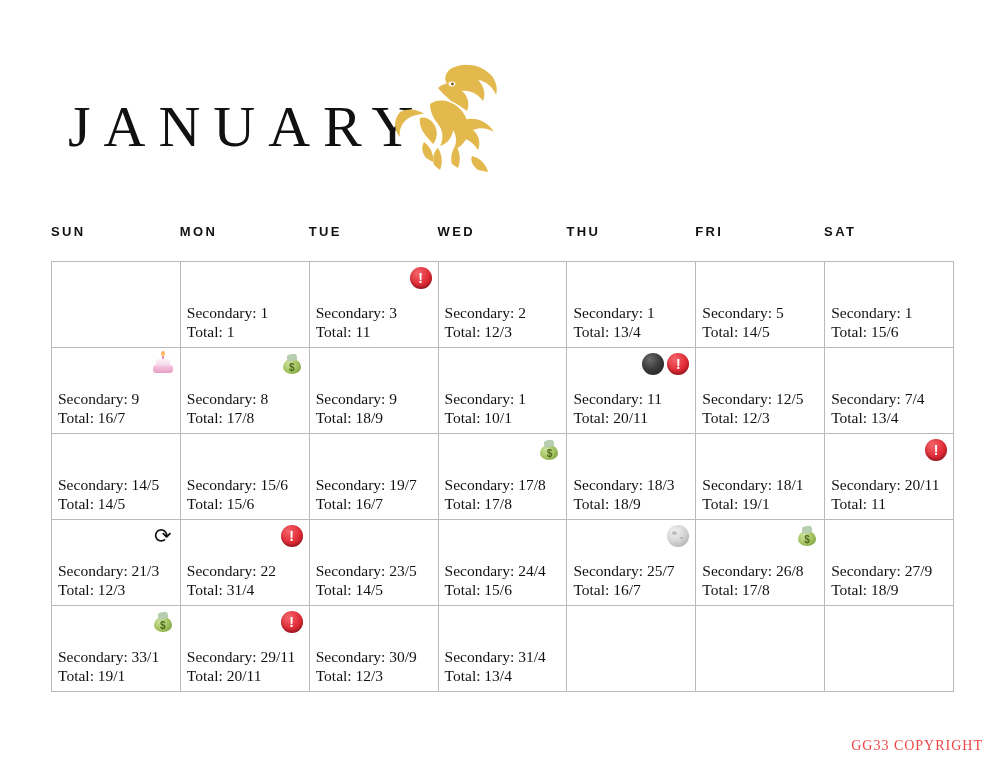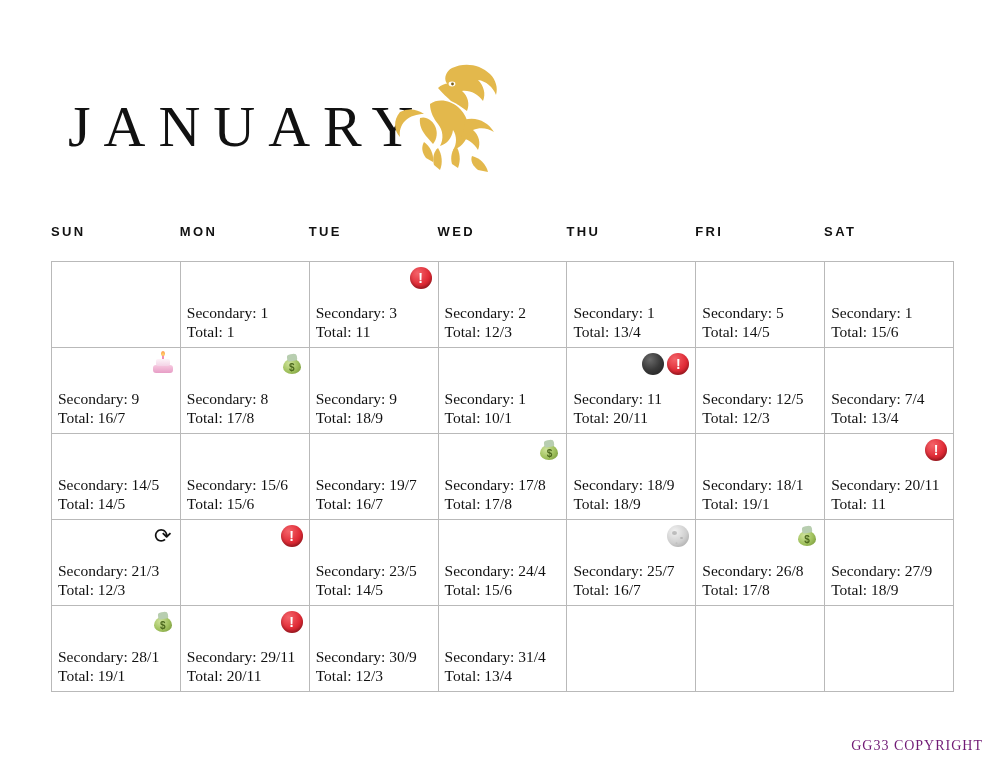--- a/index.html
+++ b/index.html
@@ -230,21 +230,21 @@
   }
 
   
   .footer {
     position: absolute;
     right: 22px;
     bottom: 22px;
     font-family: "Liberation Serif", serif;
     font-size: 14px;
     letter-spacing: 1px;
-    color: #701a75;
+    color: #ef4444;
   }
 </style>
 </head>
 <body>
 
 <div class="page">
 
   <div class="header">
     <div class="month-title">JANUARY</div>
     <div class="dragon">
@@ -401,21 +401,21 @@
             <span class="knot"></span>
           </span>
         </div>
         <div class="cell-text">
           <div>Secondary: 17/8</div>
           <div>Total: 17/8</div>
         </div>
       </div>
       <div class="cell">
         <div class="cell-text">
-          <div>Secondary: 18/9</div>
+          <div>Secondary: 18/3</div>
           <div>Total: 18/9</div>
         </div>
       </div>
       <div class="cell">
         <div class="cell-text">
           <div>Secondary: 18/1</div>
           <div>Total: 19/1</div>
         </div>
       </div>
       <div class="cell">
@@ -432,20 +432,24 @@
           <span class="ic ic-recycle"></span>
         </div>
         <div class="cell-text">
           <div>Secondary: 21/3</div>
           <div>Total: 12/3</div>
         </div>
       </div>
       <div class="cell">
         <div class="cell-icons">
           <span class="ic ic-alert"></span>
+        </div>
+        <div class="cell-text">
+          <div>Secondary: 22</div>
+          <div>Total: 31/4</div>
         </div>
       </div>
       <div class="cell">
         <div class="cell-text">
           <div>Secondary: 23/5</div>
           <div>Total: 14/5</div>
         </div>
       </div>
       <div class="cell">
         <div class="cell-text">
@@ -479,21 +483,21 @@
           <div>Total: 18/9</div>
         </div>
       </div>
       <div class="cell">
         <div class="cell-icons">
           <span class="ic ic-moneybag">
             <span class="knot"></span>
           </span>
         </div>
         <div class="cell-text">
-          <div>Secondary: 28/1</div>
+          <div>Secondary: 33/1</div>
           <div>Total: 19/1</div>
         </div>
       </div>
       <div class="cell">
         <div class="cell-icons">
           <span class="ic ic-alert"></span>
         </div>
         <div class="cell-text">
           <div>Secondary: 29/11</div>
           <div>Total: 20/11</div>

